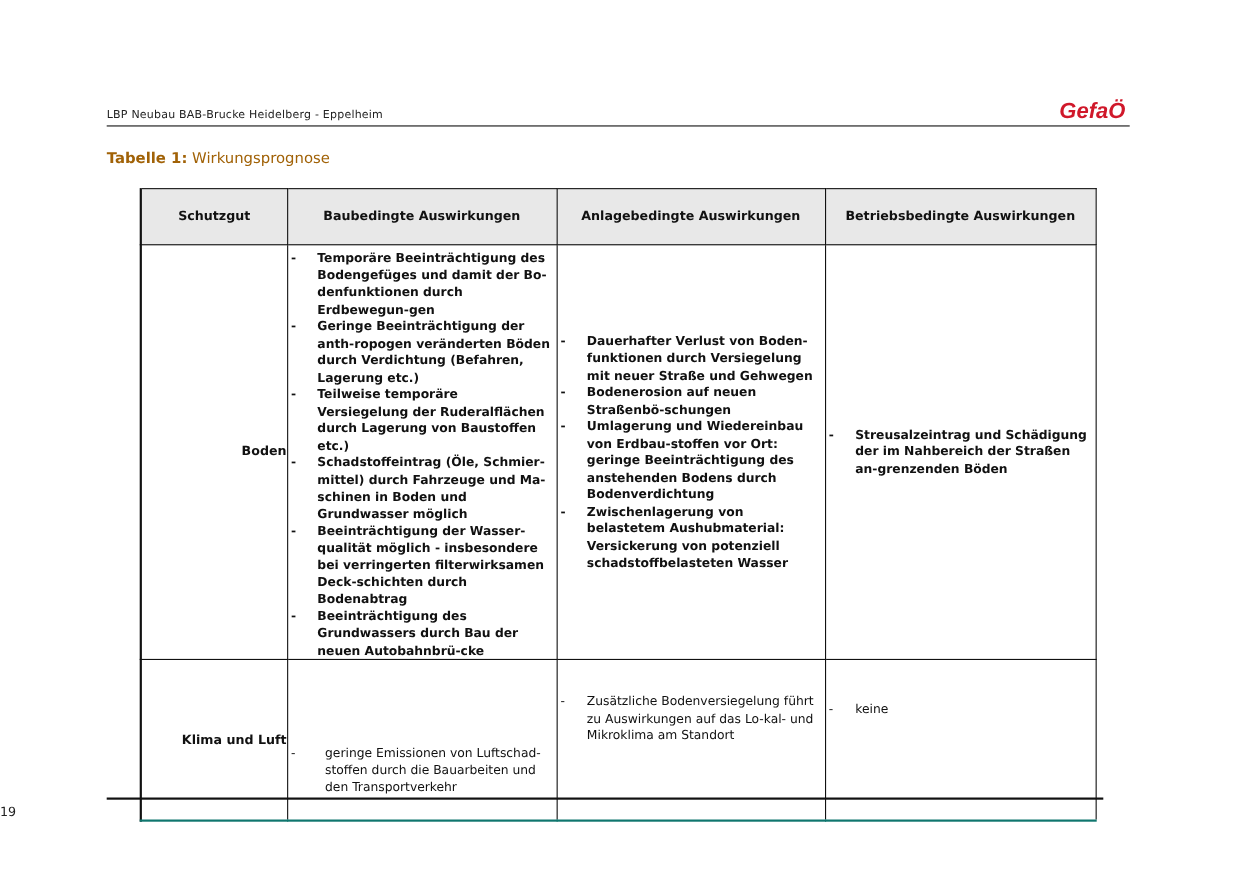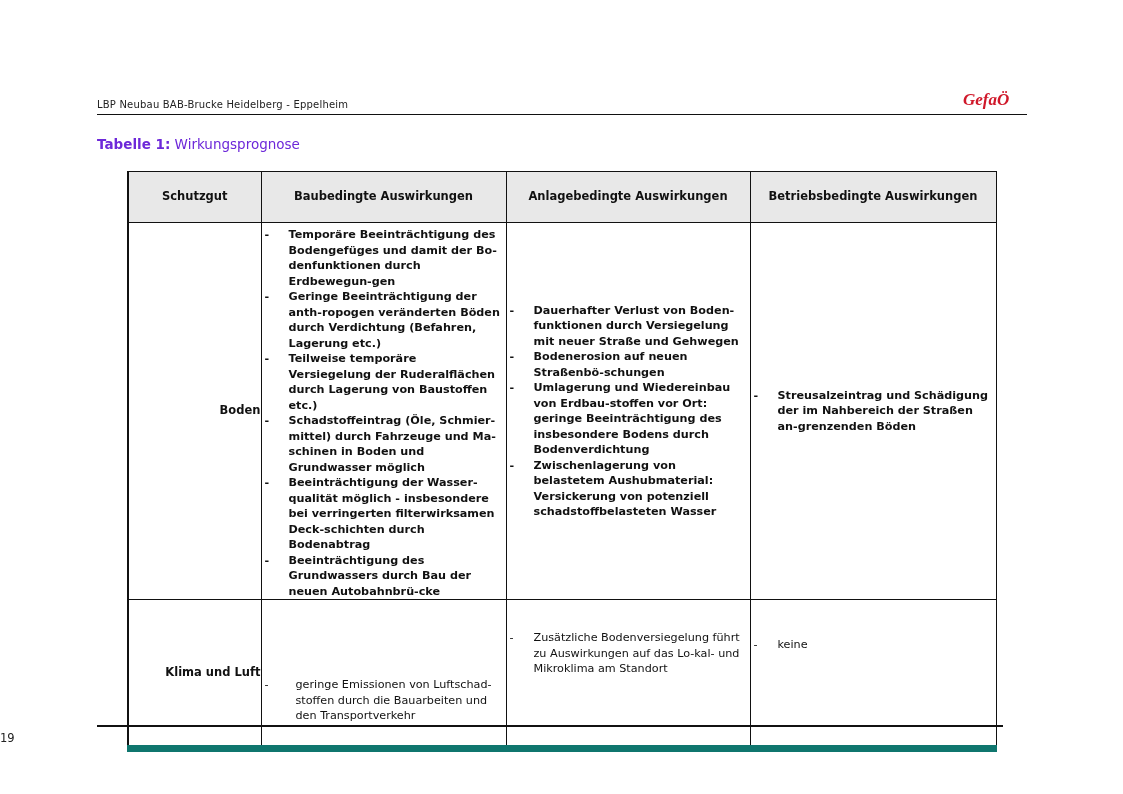--- a/index.html
+++ b/index.html
@@ -1,28 +1,28 @@
 <!DOCTYPE html>
 <html><head>
 <meta charset="utf-8">
 <style>
   html, body { margin: 0; padding: 0; background: #ffffff; }
   body { width: 1123px; height: 794px; position: relative; overflow: hidden;
          font-family: "DejaVu Sans", sans-serif; color: #111; }
   .header-text { position: absolute; left: 97px; top: 99px; font-size: 10px; letter-spacing: 0.2px; color: #222; }
-  .logo { position: absolute; left: 963px; top: 90px; font-family: Liberation Serif, serif; font-style: italic;
-          font-weight: bold; font-size: 17px; color: #d0182a; }
+  .logo { position: absolute; left: 963px; top: 90px; font-family: Liberation Sans, sans-serif; font-style: italic;
+          font-weight: bold; font-size: 20px; color: #d0182a; }
   .header-rule { position: absolute; left: 97px; top: 114px; width: 930px; height: 1px; background: #111; }
-  .caption { position: absolute; left: 97px; top: 136px; font-size: 13.5px; color: #6d28d9; }
+  .caption { position: absolute; left: 97px; top: 136px; font-size: 13.5px; color: #a16207; }
   .caption b { font-weight: bold; }
 
   table.main { position: absolute; left: 127px; top: 171px; width: 868px; border-collapse: collapse;
                table-layout: fixed; font-size: 11.2px; line-height: 15.5px; }
   table.main td, table.main th { border: 1px solid #111; vertical-align: middle; padding: 0; }
-  table.main { border-left: 2px solid #111; border-bottom: 7px solid #0f766e; border-top: 1px solid #111; }
+  table.main { border-left: 2px solid #111; border-bottom: 2px solid #0f766e; border-top: 1px solid #111; }
   th { background: #e8e8e8; height: 50px; font-weight: bold; font-size: 11.5px; text-align: center; }
   td.sg { text-align: right; font-weight: bold; font-size: 11.5px; }
   ul.items { list-style: none; margin: 0; padding: 0; }
   ul.items li { position: relative; padding-left: 27px; padding-right: 4px; }
   ul.items li::before { content: "-"; position: absolute; left: 3px; top: 0; }
   td.c-bau ul.items li { padding-left: 27px; }
   .row-boden td { height: 348px; font-weight: bold; }
   .row-klima td { height: 108px; }
   td.c-bau, td.c-anl, td.c-bet { vertical-align: middle; }
   .row-boden td.c-bau { vertical-align: top; padding-top: 4px; }
@@ -67,21 +67,21 @@
           <li>Teilweise temporäre Versiegelung der Ruderalflächen durch Lagerung von Baustoffen etc.)</li>
           <li>Schadstoffeintrag (Öle, Schmier-mittel) durch Fahrzeuge und Ma-schinen in Boden und Grundwasser möglich</li>
           <li>Beeinträchtigung der Wasser-qualität möglich - insbesondere bei verringerten filterwirksamen Deck-schichten durch Bodenabtrag</li>
           <li>Beeinträchtigung des Grundwassers durch Bau der neuen Autobahnbrü-cke</li>
         </ul>
       </td>
       <td class="c-anl">
         <ul class="items">
           <li>Dauerhafter Verlust von Boden-funktionen durch Versiegelung mit neuer Straße und Gehwegen</li>
           <li>Bodenerosion auf neuen Straßenbö-schungen</li>
-          <li>Umlagerung und Wiedereinbau von Erdbau-stoffen vor Ort: geringe Beeinträchtigung des insbesondere Bodens durch Bodenverdichtung</li>
+          <li>Umlagerung und Wiedereinbau von Erdbau-stoffen vor Ort: geringe Beeinträchtigung des anstehenden Bodens durch Bodenverdichtung</li>
           <li>Zwischenlagerung von belastetem Aushubmaterial: Versickerung von potenziell schadstoffbelasteten Wasser</li>
         </ul>
       </td>
       <td class="c-bet">
         <ul class="items">
           <li>Streusalzeintrag und Schädigung der im Nahbereich der Straßen an-grenzenden Böden</li>
         </ul>
       </td>
     </tr>
     <tr class="row-klima">

